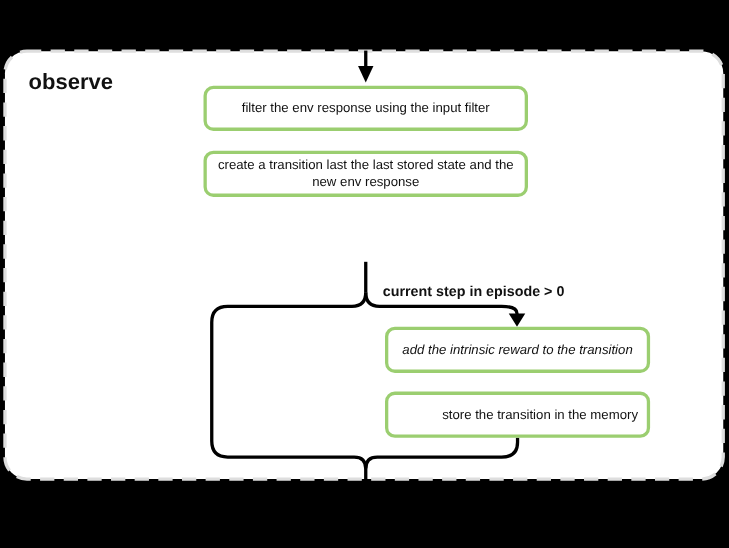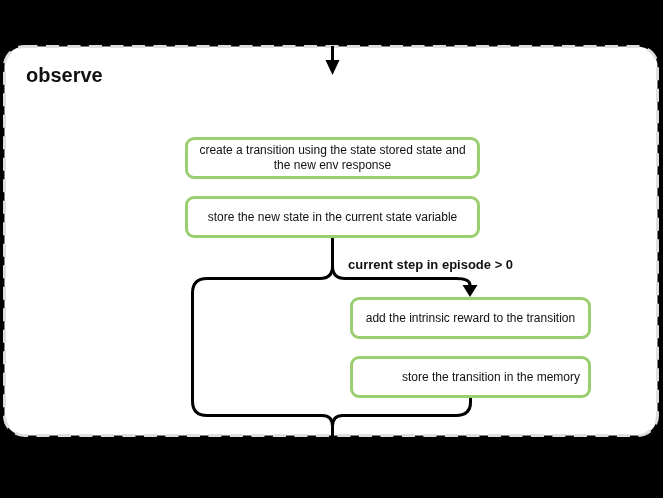--- a/index.html
+++ b/index.html
@@ -55,21 +55,21 @@
     border: 3px solid var(--node-border);
     border-radius: 9px;
     font-size: 12px;
     line-height: 15px;
     color: var(--text);
     padding: 0 3px;
   }
   .node-1 { left: 185px; top: 78px;  width: 295px; height: 41px; }
   .node-2 { left: 185px; top: 137px; width: 295px; height: 42px; }
   .node-3 { left: 185px; top: 196px; width: 295px; height: 42px; }
-  .node-4 { left: 350px; top: 297px; width: 241px; height: 42px; }
+  .node-4 { left: 350px; top: 297px; width: 241px; height: 42px; font-style: italic; }
   .node-5 { left: 350px; top: 356px; width: 241px; height: 42px; padding-left: 44px; }
   .condition-label {
     position: absolute;
     left: 348px;
     top: 257px;
     font-size: 13px;
     font-weight: bold;
     color: var(--text);
     white-space: nowrap;
   }
@@ -92,24 +92,24 @@
                            L192.5,401 Q192.5,415.5 207,415.5 L322,415.5 Q332.5,415.5 332.5,426 L332.5,438"></path>
 
     <path class="conn" d="M332.5,266 Q332.5,278.5 345,278.5 L456,278.5 Q470,278.5 470,285 L470,286.5"></path>
     <polygon class="head" points="462.5,285 477.5,285 470,297"></polygon>
 
     <path class="conn" d="M470.5,398 L470.5,402 Q470.5,415.5 456,415.5 L343,415.5 Q332.5,415.5 332.5,426"></path>
   </svg>
 
   <div class="group-title">observe</div>
 
+  <div class="node node-1">filter the env response using the input filter</div>
 
-  <div class="node node-2">create a transition using the state stored state and the new env response</div>
+  <div class="node node-2">create a transition last the last stored state and the new env response</div>
 
-  <div class="node node-3">store the new state in the current state variable</div>
 
   <div class="node node-4">add the intrinsic reward to the transition</div>
 
   <div class="node node-5">store the transition in the memory</div>
 
   <div class="condition-label">current step in episode &gt; 0</div>
 
 </div>
 
 </body></html>

